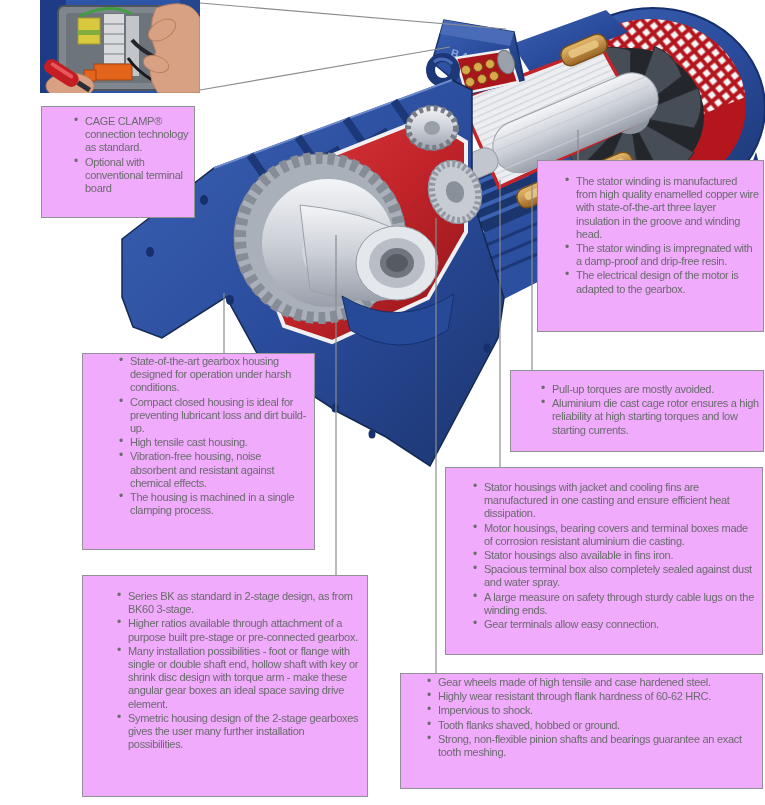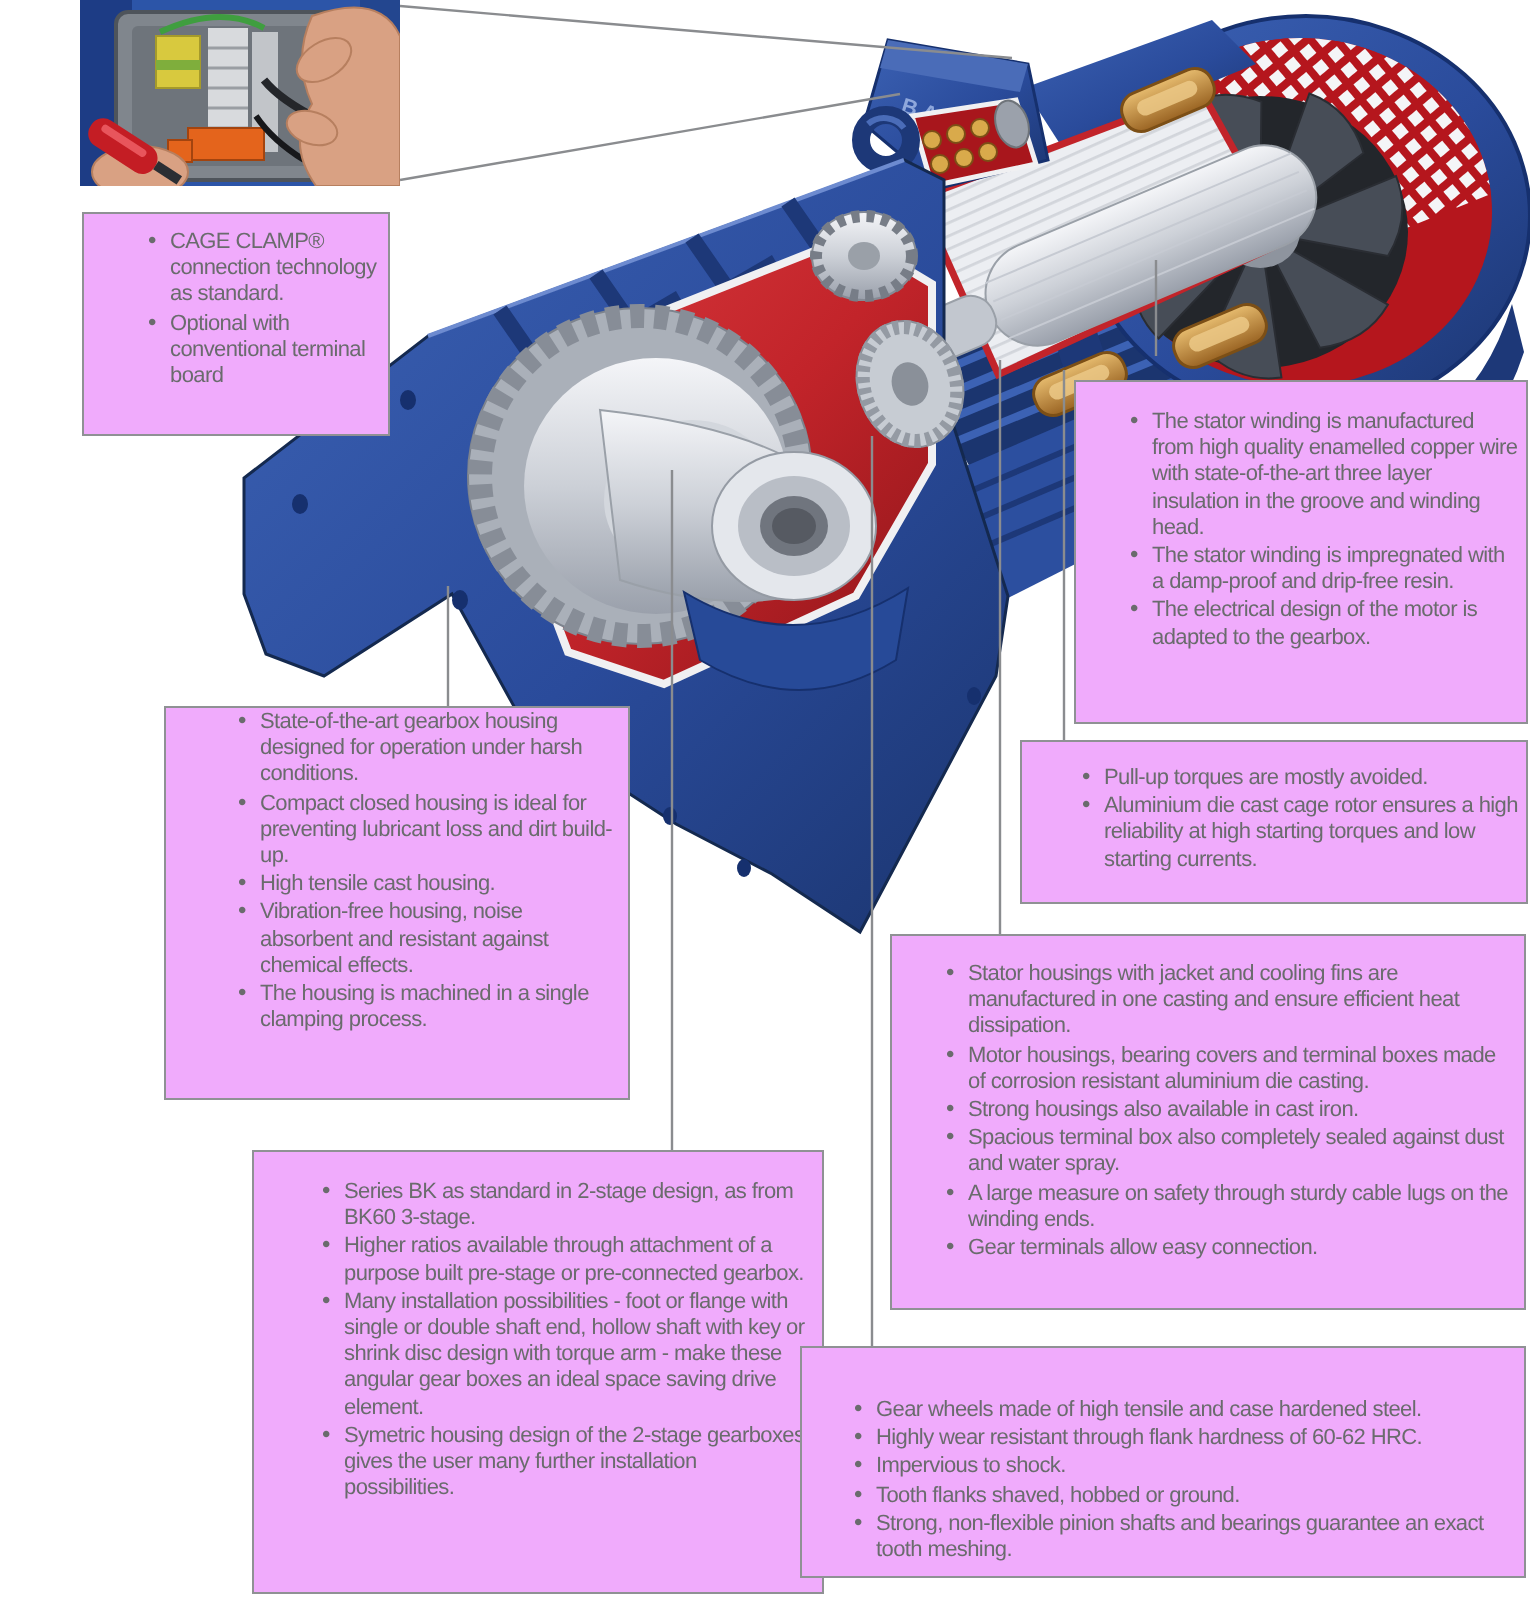--- a/index.html
+++ b/index.html
@@ -10,23 +10,23 @@
   .callout{
     position:absolute;box-sizing:border-box;background:#f0abfc;
     border:1.5px solid #8f9194;color:#6a6b6d;
     font-size:11px;line-height:13.2px;letter-spacing:-0.3px;z-index:30;
   }
   .callout ul{margin:0;padding:0;list-style:none;}
   .callout li{position:relative;padding-left:11px;margin-bottom:1px;}
   .callout li::before{content:"\2022";position:absolute;left:0;top:-1px;font-size:12px;}
   #co-cage-clamp    {left:41px; top:106px;width:154px;height:112px;padding:8px 5px 0 32px;}
   #co-gearbox-housing{left:82px; top:353px;width:233px;height:197px;padding:1px 5px 0 36px;}
-  #co-series-bk     {left:82px; top:575px;width:286px;height:222px;padding:14px 5px 0 34px;margin-left:44px;}
-  #co-gear-wheels   {left:400px;top:673px;width:363px;height:116px;padding:25px 5px 0 26px;}
-  #co-stator-winding{left:537px;top:190px;width:227px;height:172px;padding:14px 3px 0 27px;}
+  #co-series-bk     {left:82px; top:575px;width:286px;height:222px;padding:14px 5px 0 34px;}
+  #co-gear-wheels   {left:400px;top:673px;width:363px;height:116px;padding:2px 5px 0 26px;}
+  #co-stator-winding{left:537px;top:160px;width:227px;height:172px;padding:14px 3px 0 27px;}
   #co-rotor         {left:510px;top:370px;width:254px;height:82px; padding:12px 3px 0 30px;}
   #co-stator-housing{left:445px;top:467px;width:318px;height:188px;padding:13px 3px 0 27px;}
   
   .photo{position:absolute;left:40px;top:0;width:160px;height:93px;overflow:hidden;z-index:25;}
   
   #illus{z-index:5;}
   #lines{z-index:20;pointer-events:none;}
 </style>
 </head>
 <body>
@@ -278,21 +278,21 @@
     <ul>
         <li>Pull-up torques are mostly avoided.</li>
         <li>Aluminium die cast cage rotor ensures a high reliability at high starting torques and low starting currents.</li>
       </ul>
   </div>
 
   <div class="callout" id="co-stator-housing">
     <ul>
         <li>Stator housings  with jacket and cooling fins are manufactured in one casting and ensure efficient heat dissipation.</li>
         <li>Motor housings, bearing covers and terminal boxes made of corrosion resistant aluminium die casting.</li>
-        <li>Strong housings also available in cast iron.</li>
+        <li>Stator housings also available in fins iron.</li>
         <li>Spacious terminal box also completely sealed against dust and water spray.</li>
         <li>A large measure on safety through sturdy cable lugs on the winding ends.</li>
         <li>Gear terminals allow easy connection.</li>
       </ul>
   </div>
 
   <div class="callout" id="co-gearbox-housing">
     <ul>
         <li>State-of-the-art gearbox housing designed for operation under harsh conditions.</li>
         <li>Compact closed housing is ideal for preventing lubricant loss and dirt build-up.</li>

